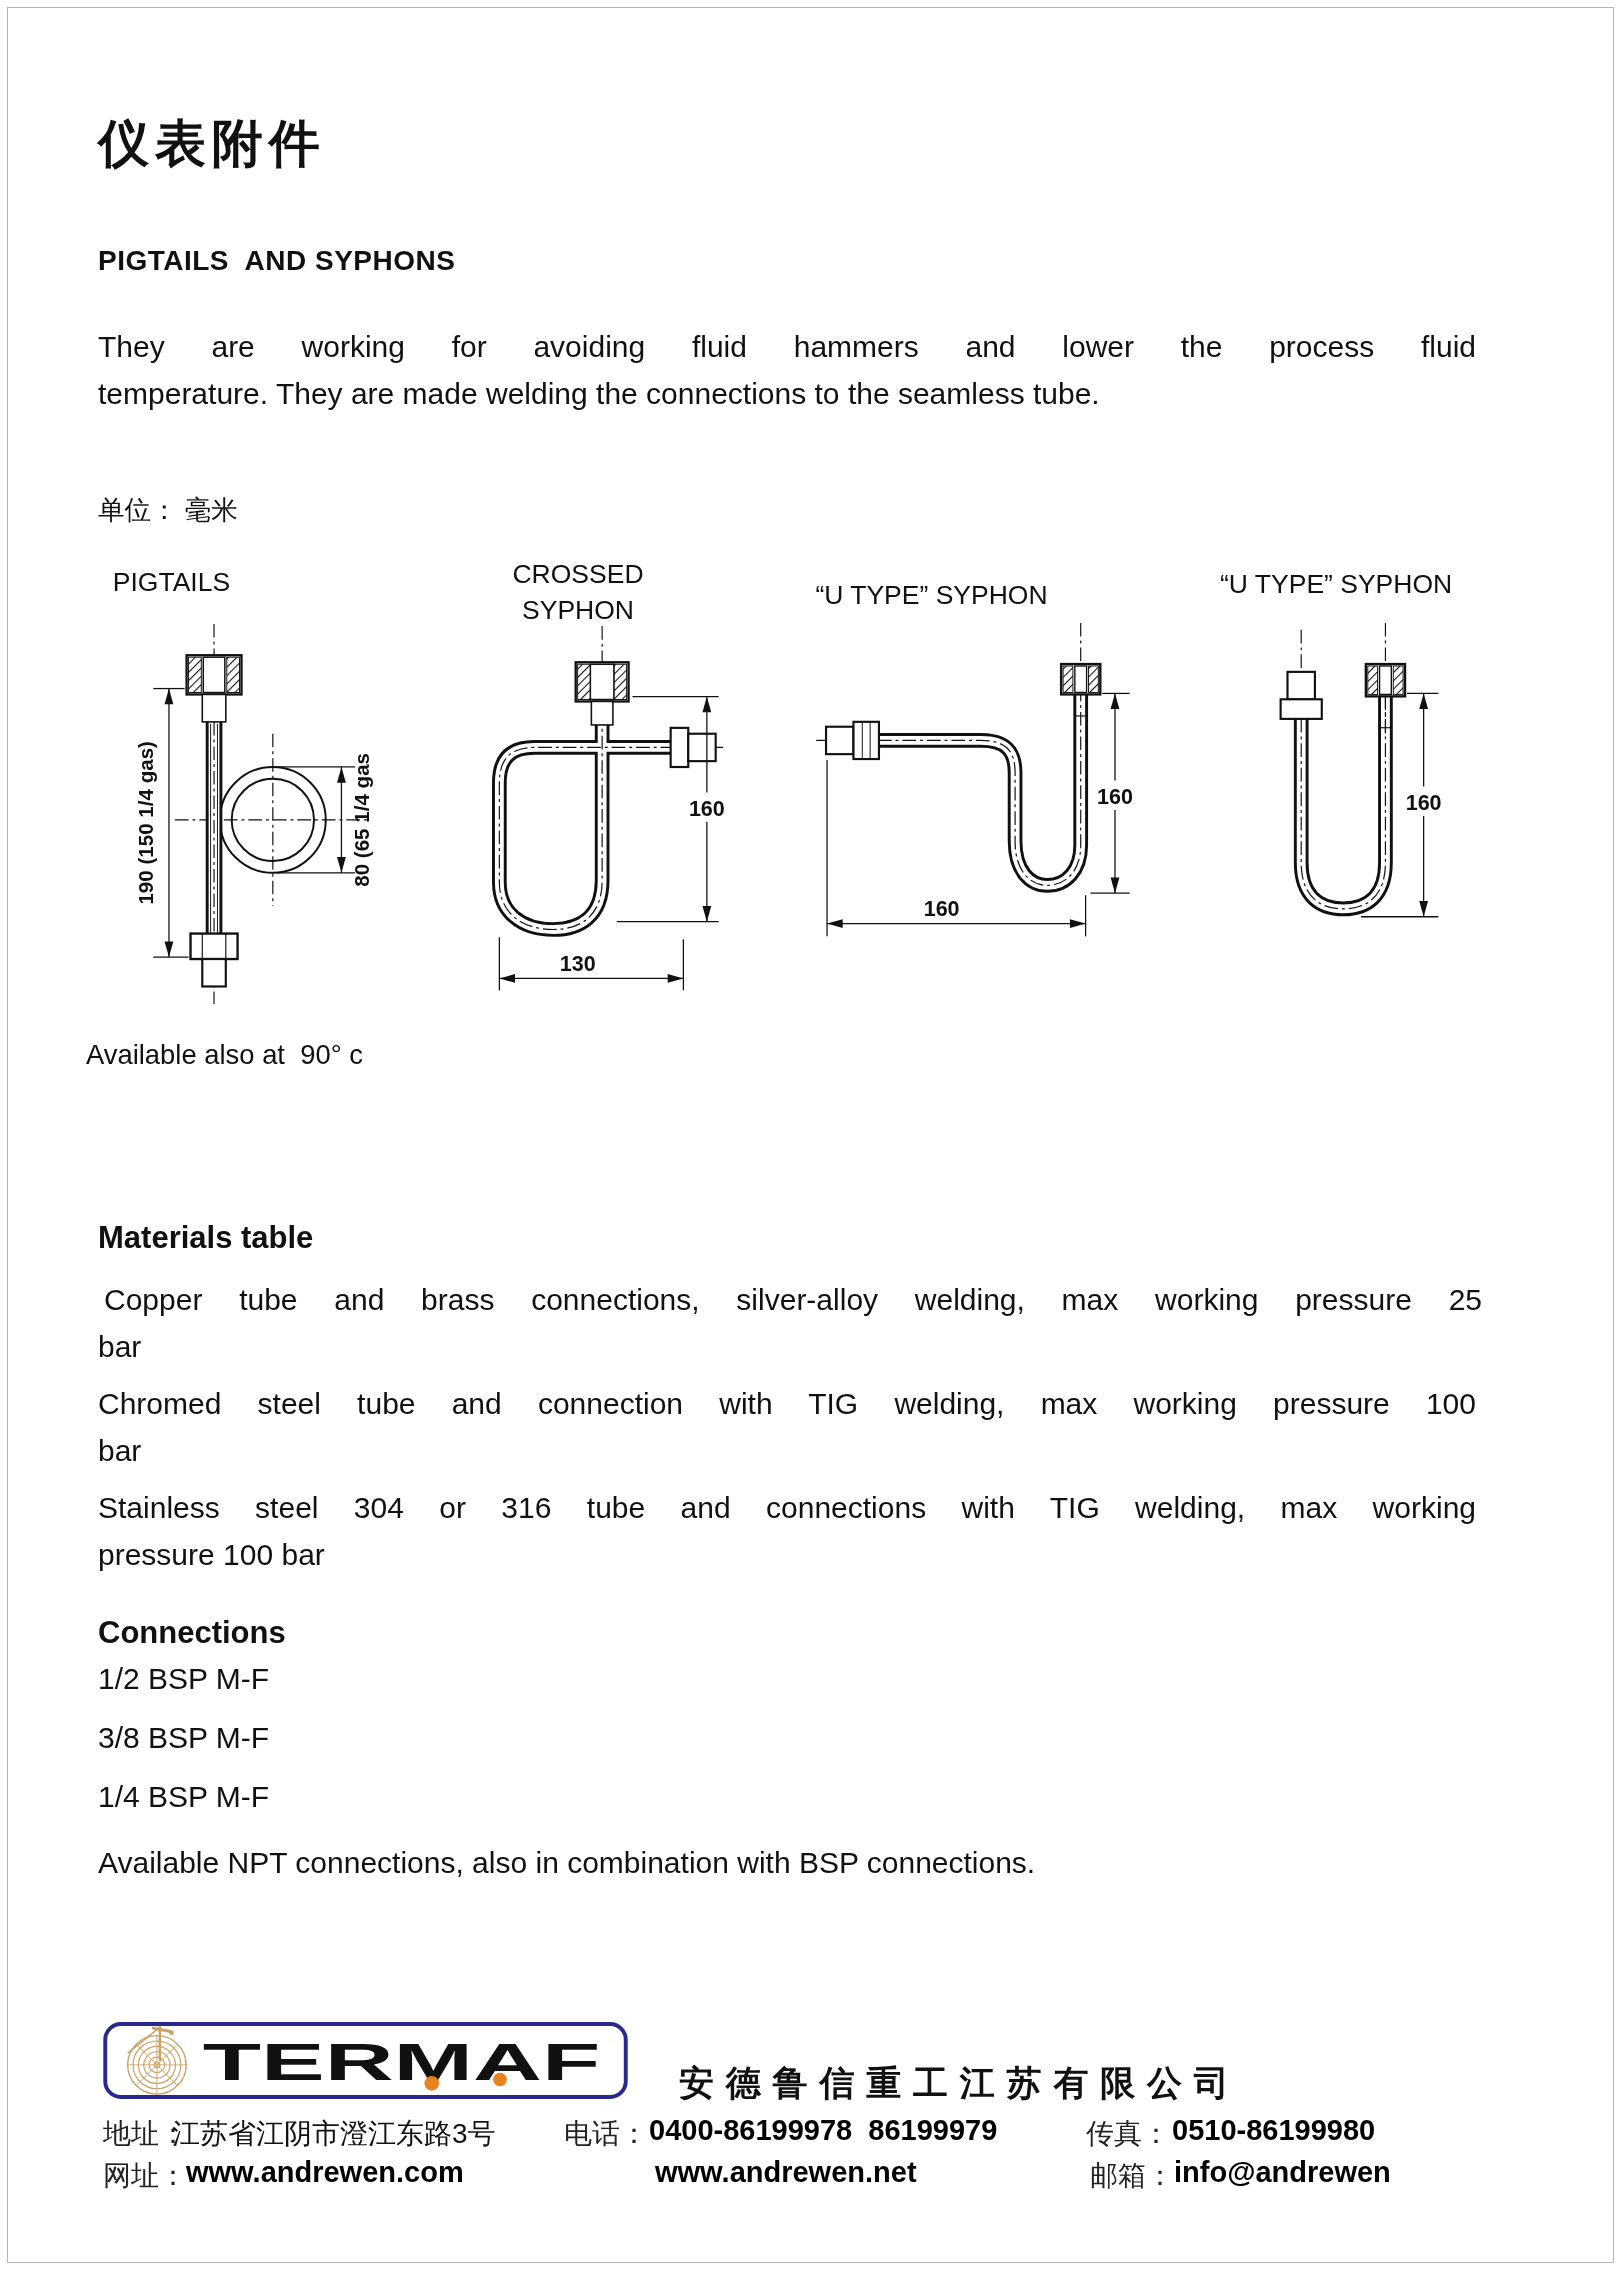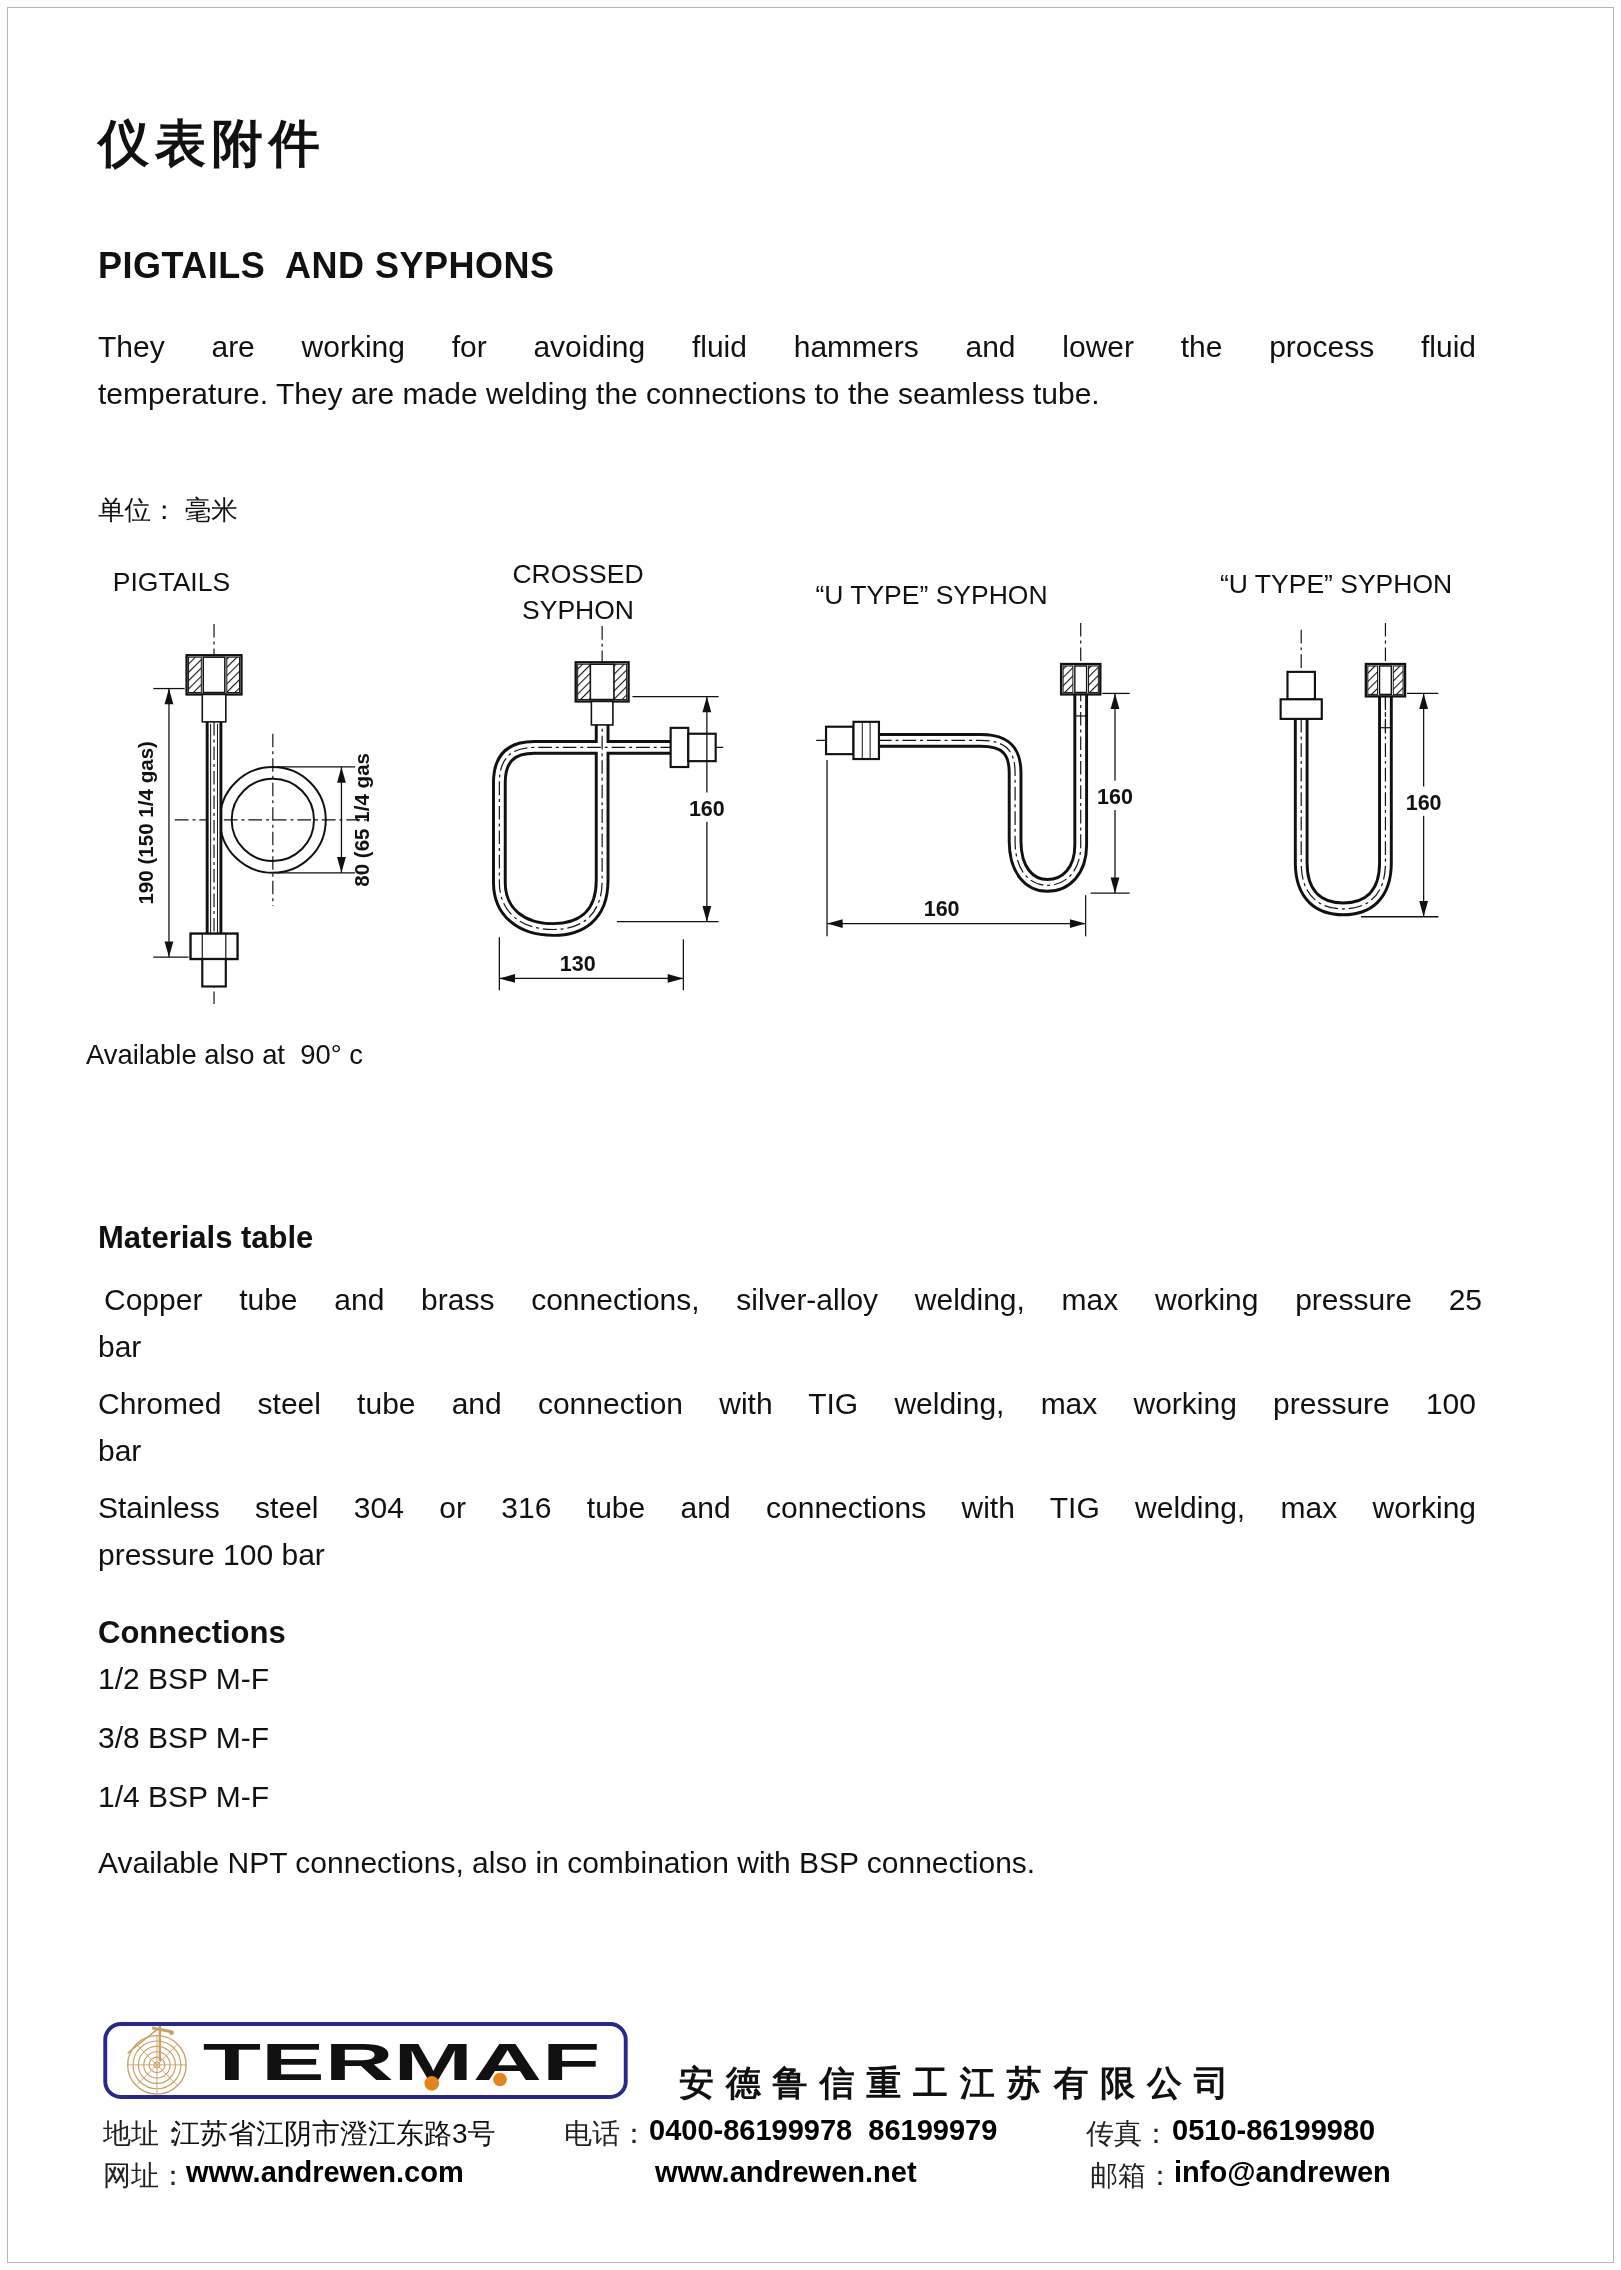--- a/index.html
+++ b/index.html
@@ -1,21 +1,21 @@
 <!DOCTYPE html>
 <html><head>
 <meta charset="utf-8">
 <style>
   html,body{margin:0;padding:0;background:#e8e8e8;}
   .page{position:relative;width:1621px;height:2270px;background:#ffffff;margin:0 auto;
         font-family:"Liberation Sans",sans-serif;color:#111;overflow:hidden;}
   .page-frame{position:absolute;left:6.9px;top:6.9px;right:6.9px;bottom:6.9px;border:1px solid #b5b5b5;}
   .abs{position:absolute;}
   .title-cn{font-family:"DejaVu Serif",serif;font-size:51px;font-weight:700;letter-spacing:5.9px;}
-  .h1{font-size:36px;font-weight:bold;letter-spacing:0.5px;white-space:pre;}
+  .h1{font-size:28px;font-weight:bold;letter-spacing:0.5px;white-space:pre;}
   .body-line{font-size:30px;line-height:47px;}
   .just{text-align:justify;text-align-last:justify;}
   .unit{font-size:26.5px;}
   .fig-label{font-size:26.5px;text-align:center;white-space:pre;}
   .note90{font-size:27.4px;white-space:pre;}
   .h2{font-size:31px;font-weight:bold;}
   .conn-item{font-size:30px;}
   .dimtext{font-family:"Liberation Sans",sans-serif;font-weight:bold;}
   svg text{fill:#111;}
   

